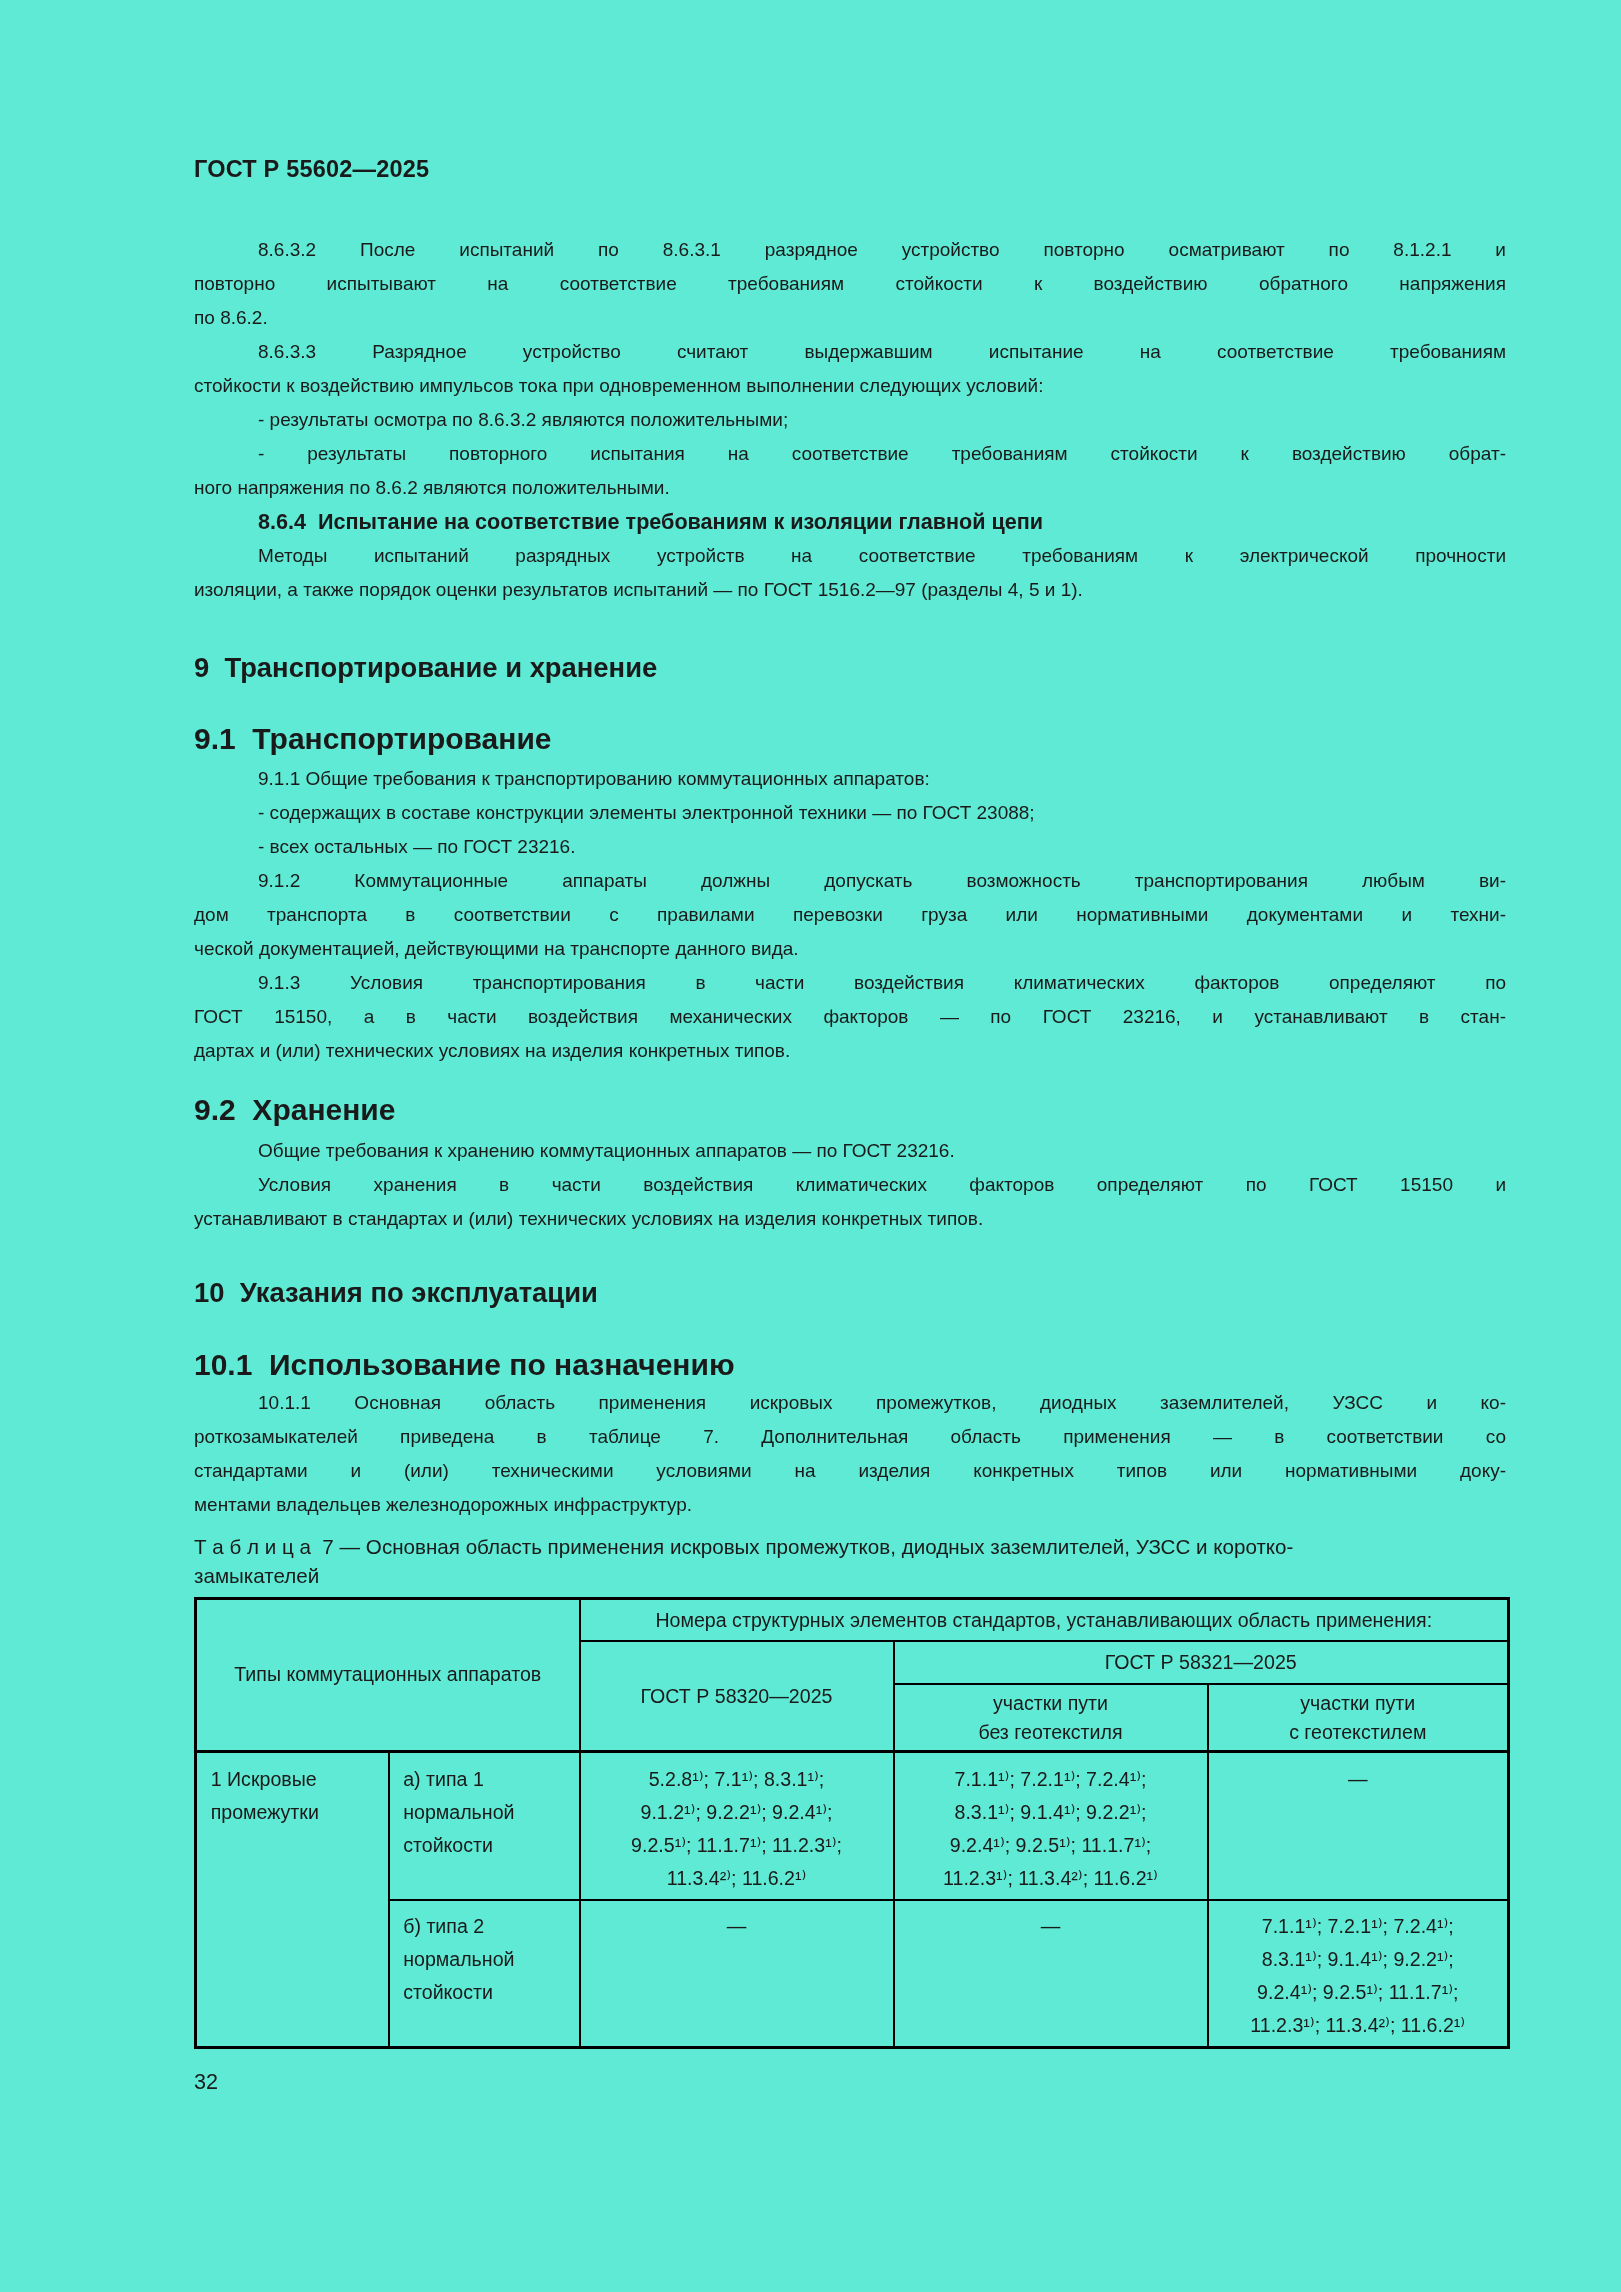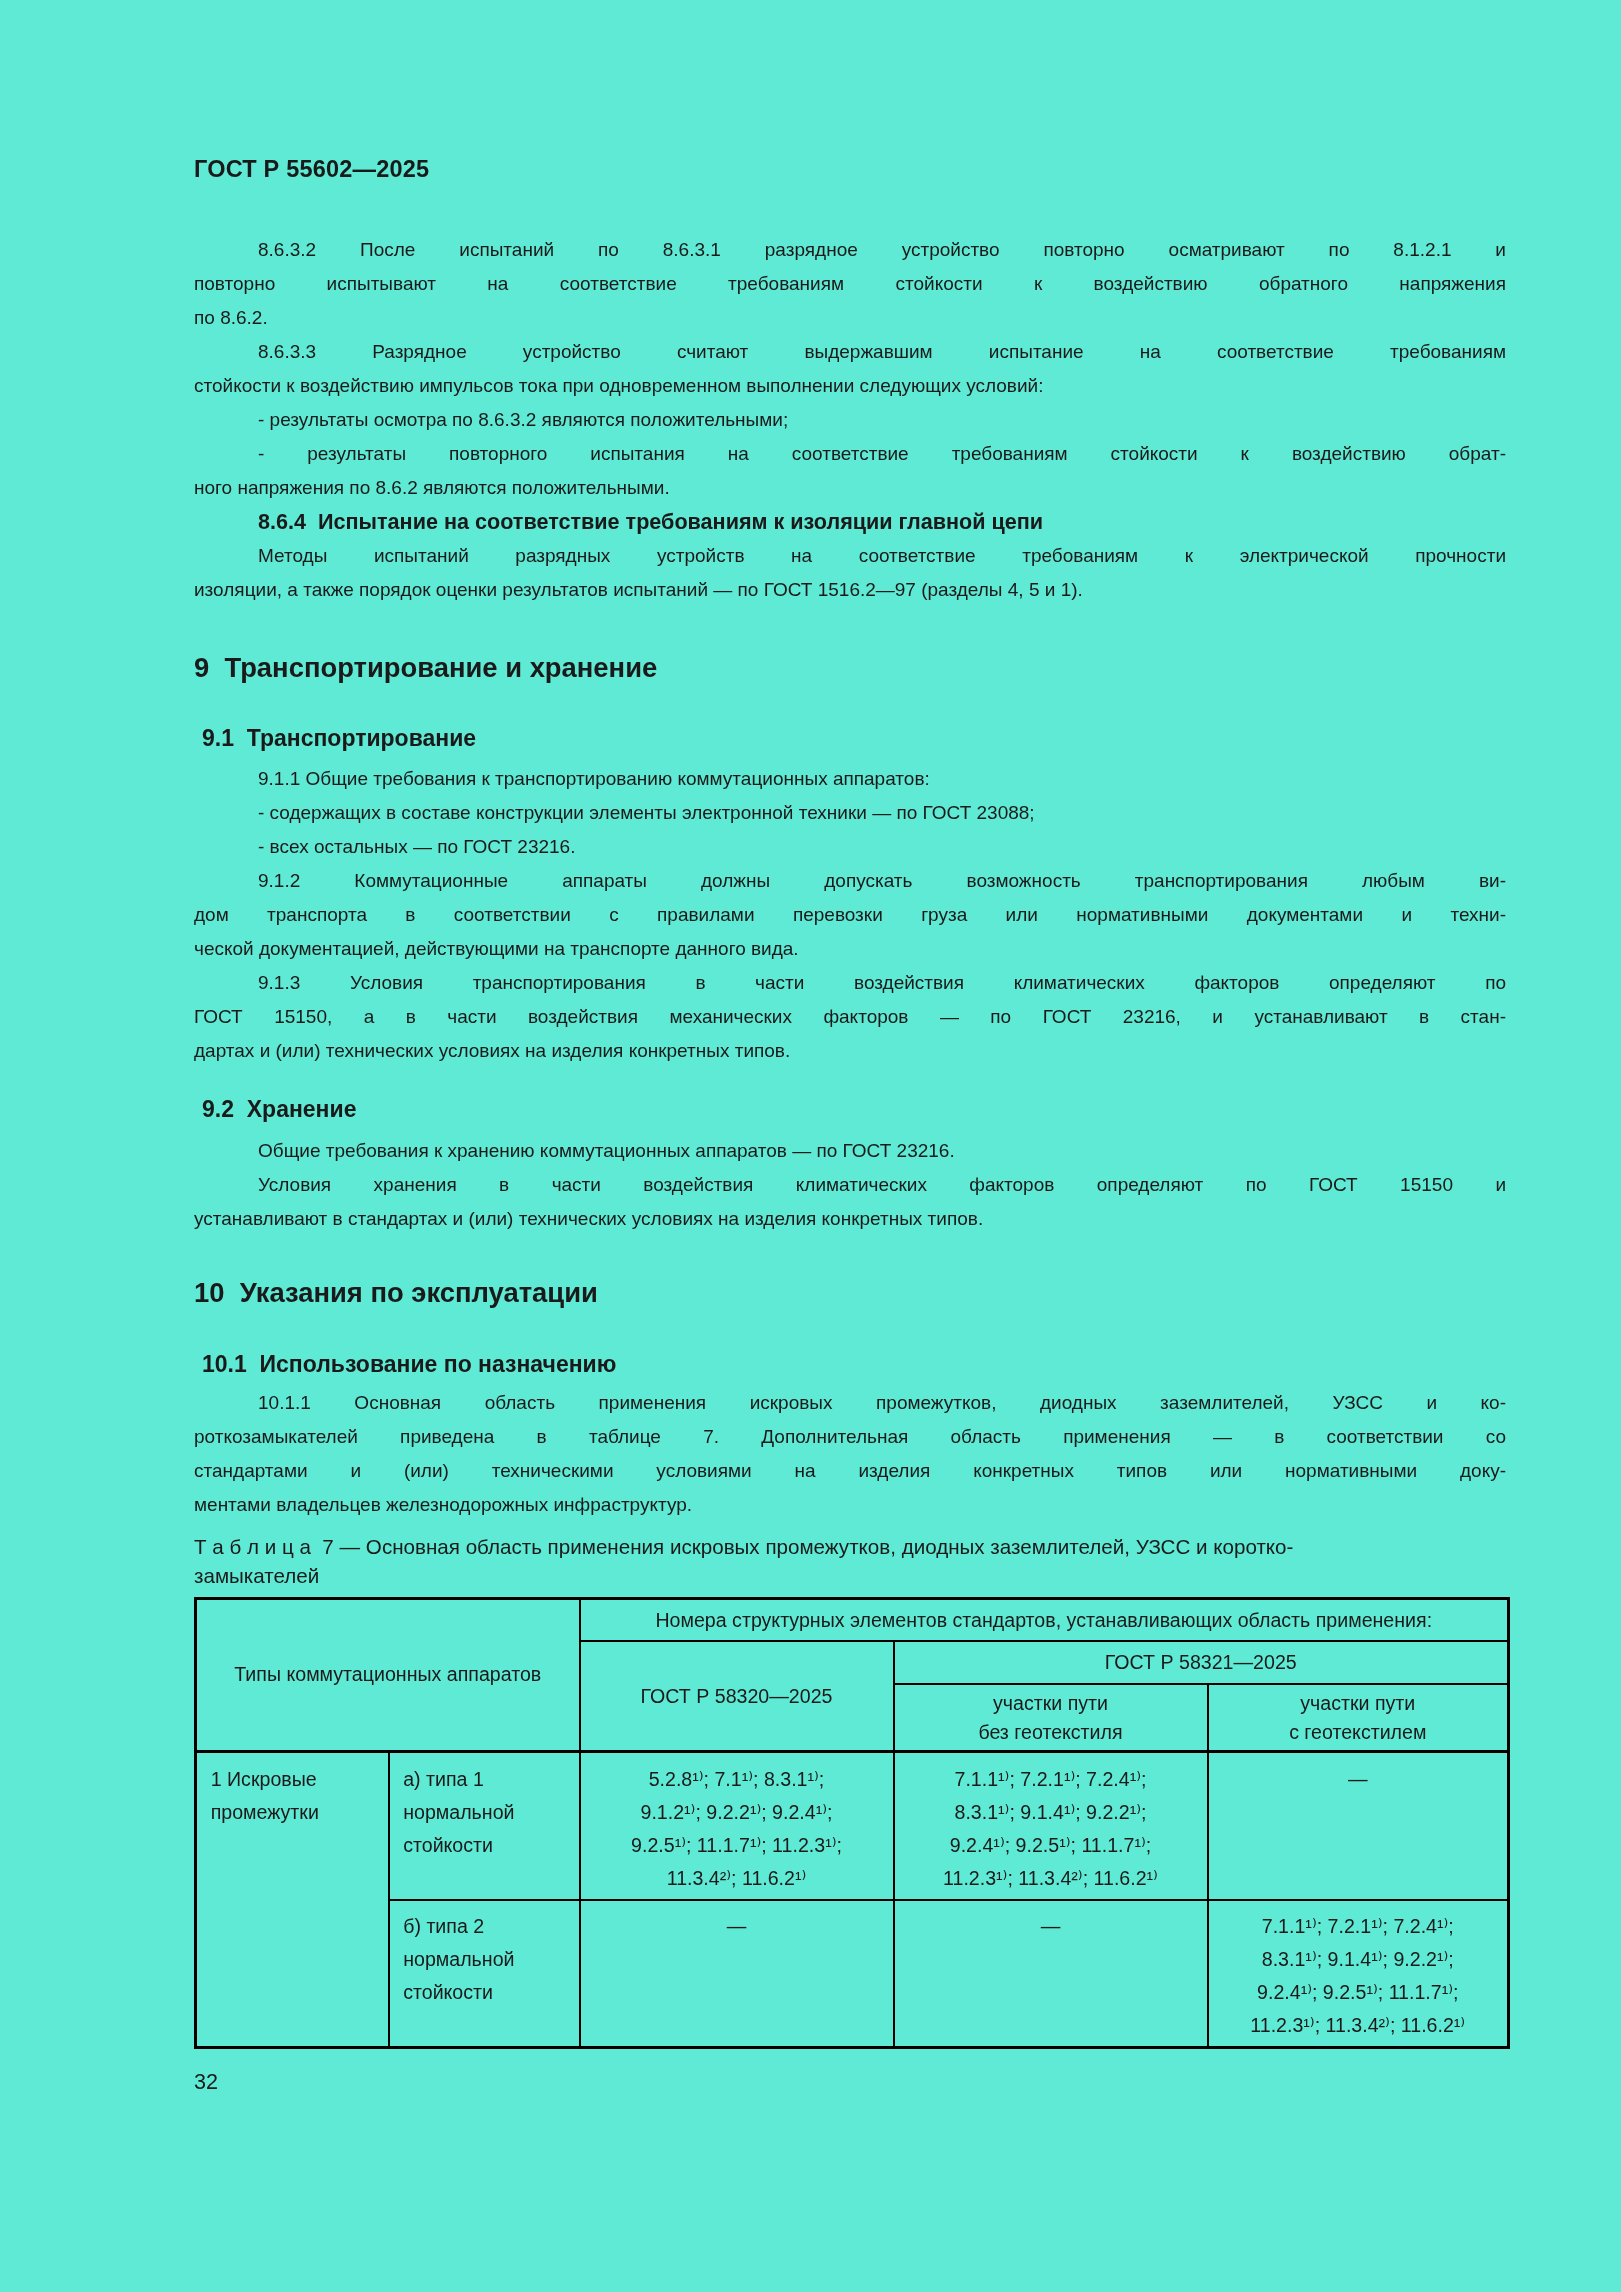--- a/index.html
+++ b/index.html
@@ -12,21 +12,21 @@
     font-family:"Liberation Sans","DejaVu Sans",sans-serif;
     color:#1a1a1a;
     overflow:hidden;
   }
   .doc-header{font-size:23.5px;font-weight:bold;line-height:29px;letter-spacing:0.2px;}
   .p{font-size:19px;line-height:34px;}
   .ln{display:block;text-align:justify;text-align-last:justify;}
   .ln.last{text-align-last:left;}
   .ln.ind{padding-left:64px;}
   .h1{font-size:27.4px;font-weight:bold;line-height:39px;}
-  .h2{font-size:23px;font-weight:bold;line-height:35px;margin-left:8px;}
+  .h2{font-size:30px;font-weight:bold;line-height:35px;}
   .h3{font-size:21.6px;font-weight:bold;line-height:34px;padding-left:64px;}
   .mt-p1{margin-top:49px;}
   .mt-h9{margin-top:41px;}
   .mt-h91{margin-top:34px;}
   .mt-p6{margin-top:5.9px;}
   .mt-h92{margin-top:24.5px;}
   .mt-p11{margin-top:6.9px;}
   .mt-h10{margin-top:37px;}
   .mt-h101{margin-top:35px;}
   .mt-p13{margin-top:4px;}

